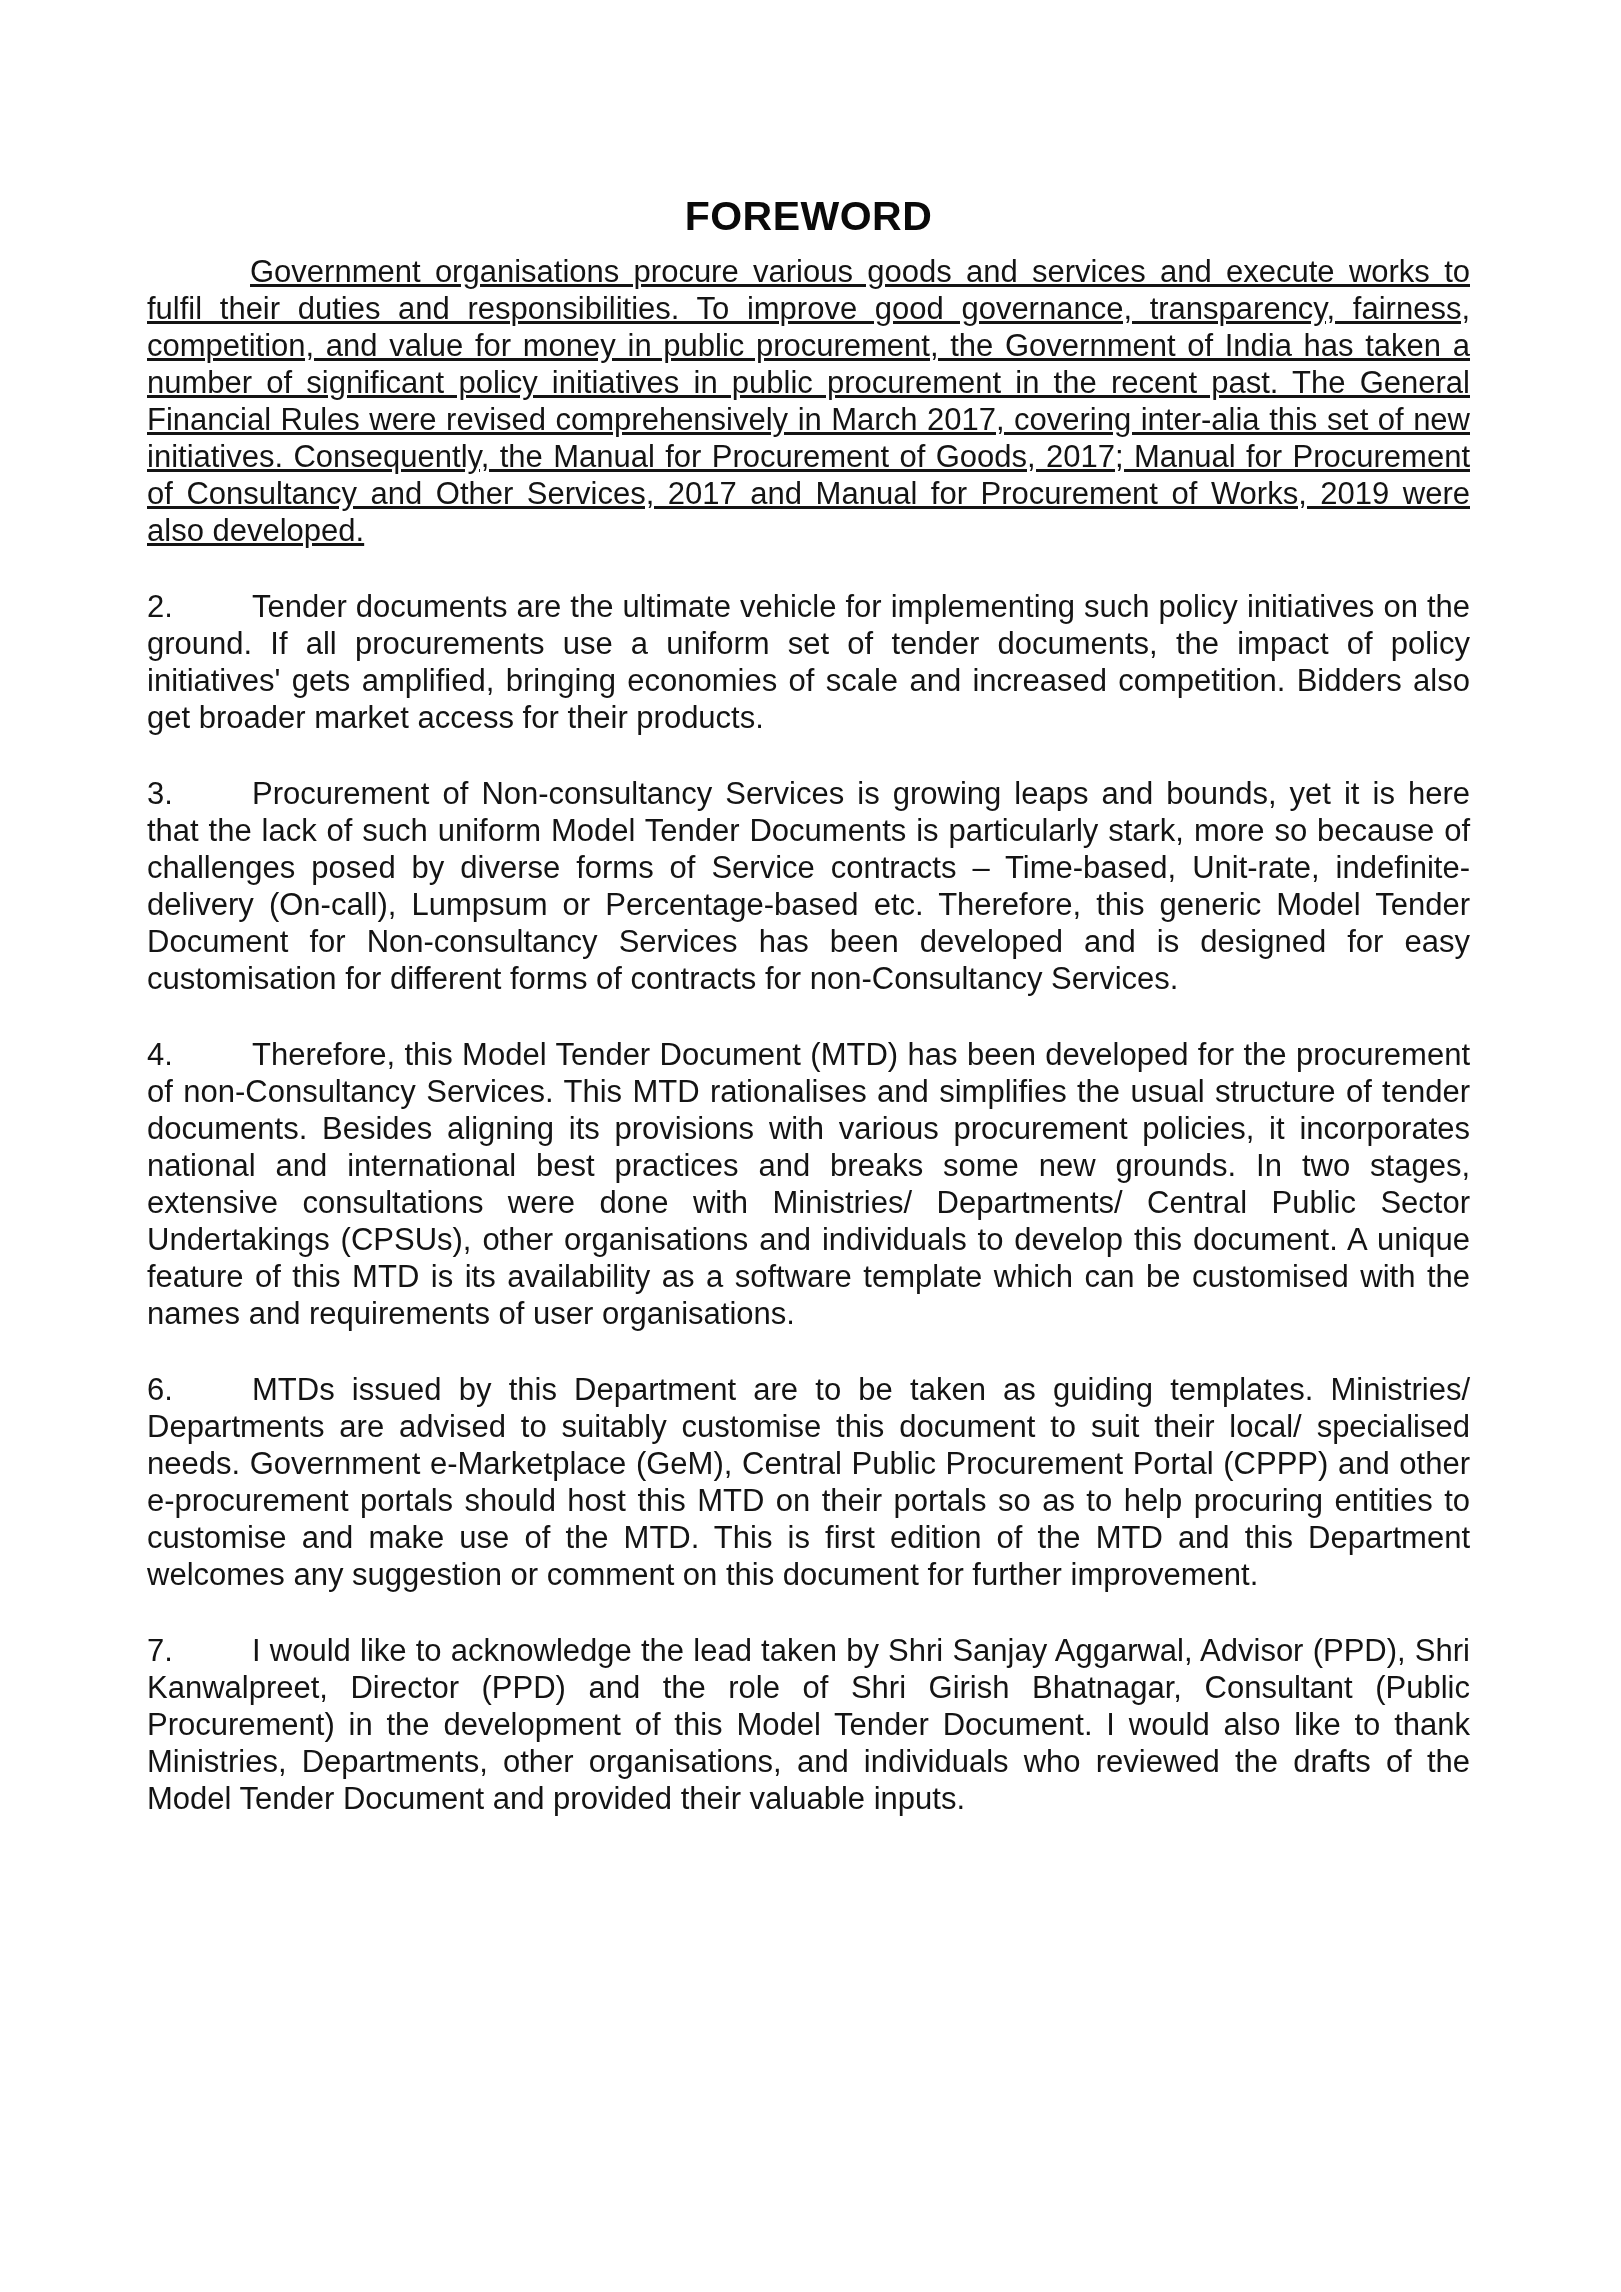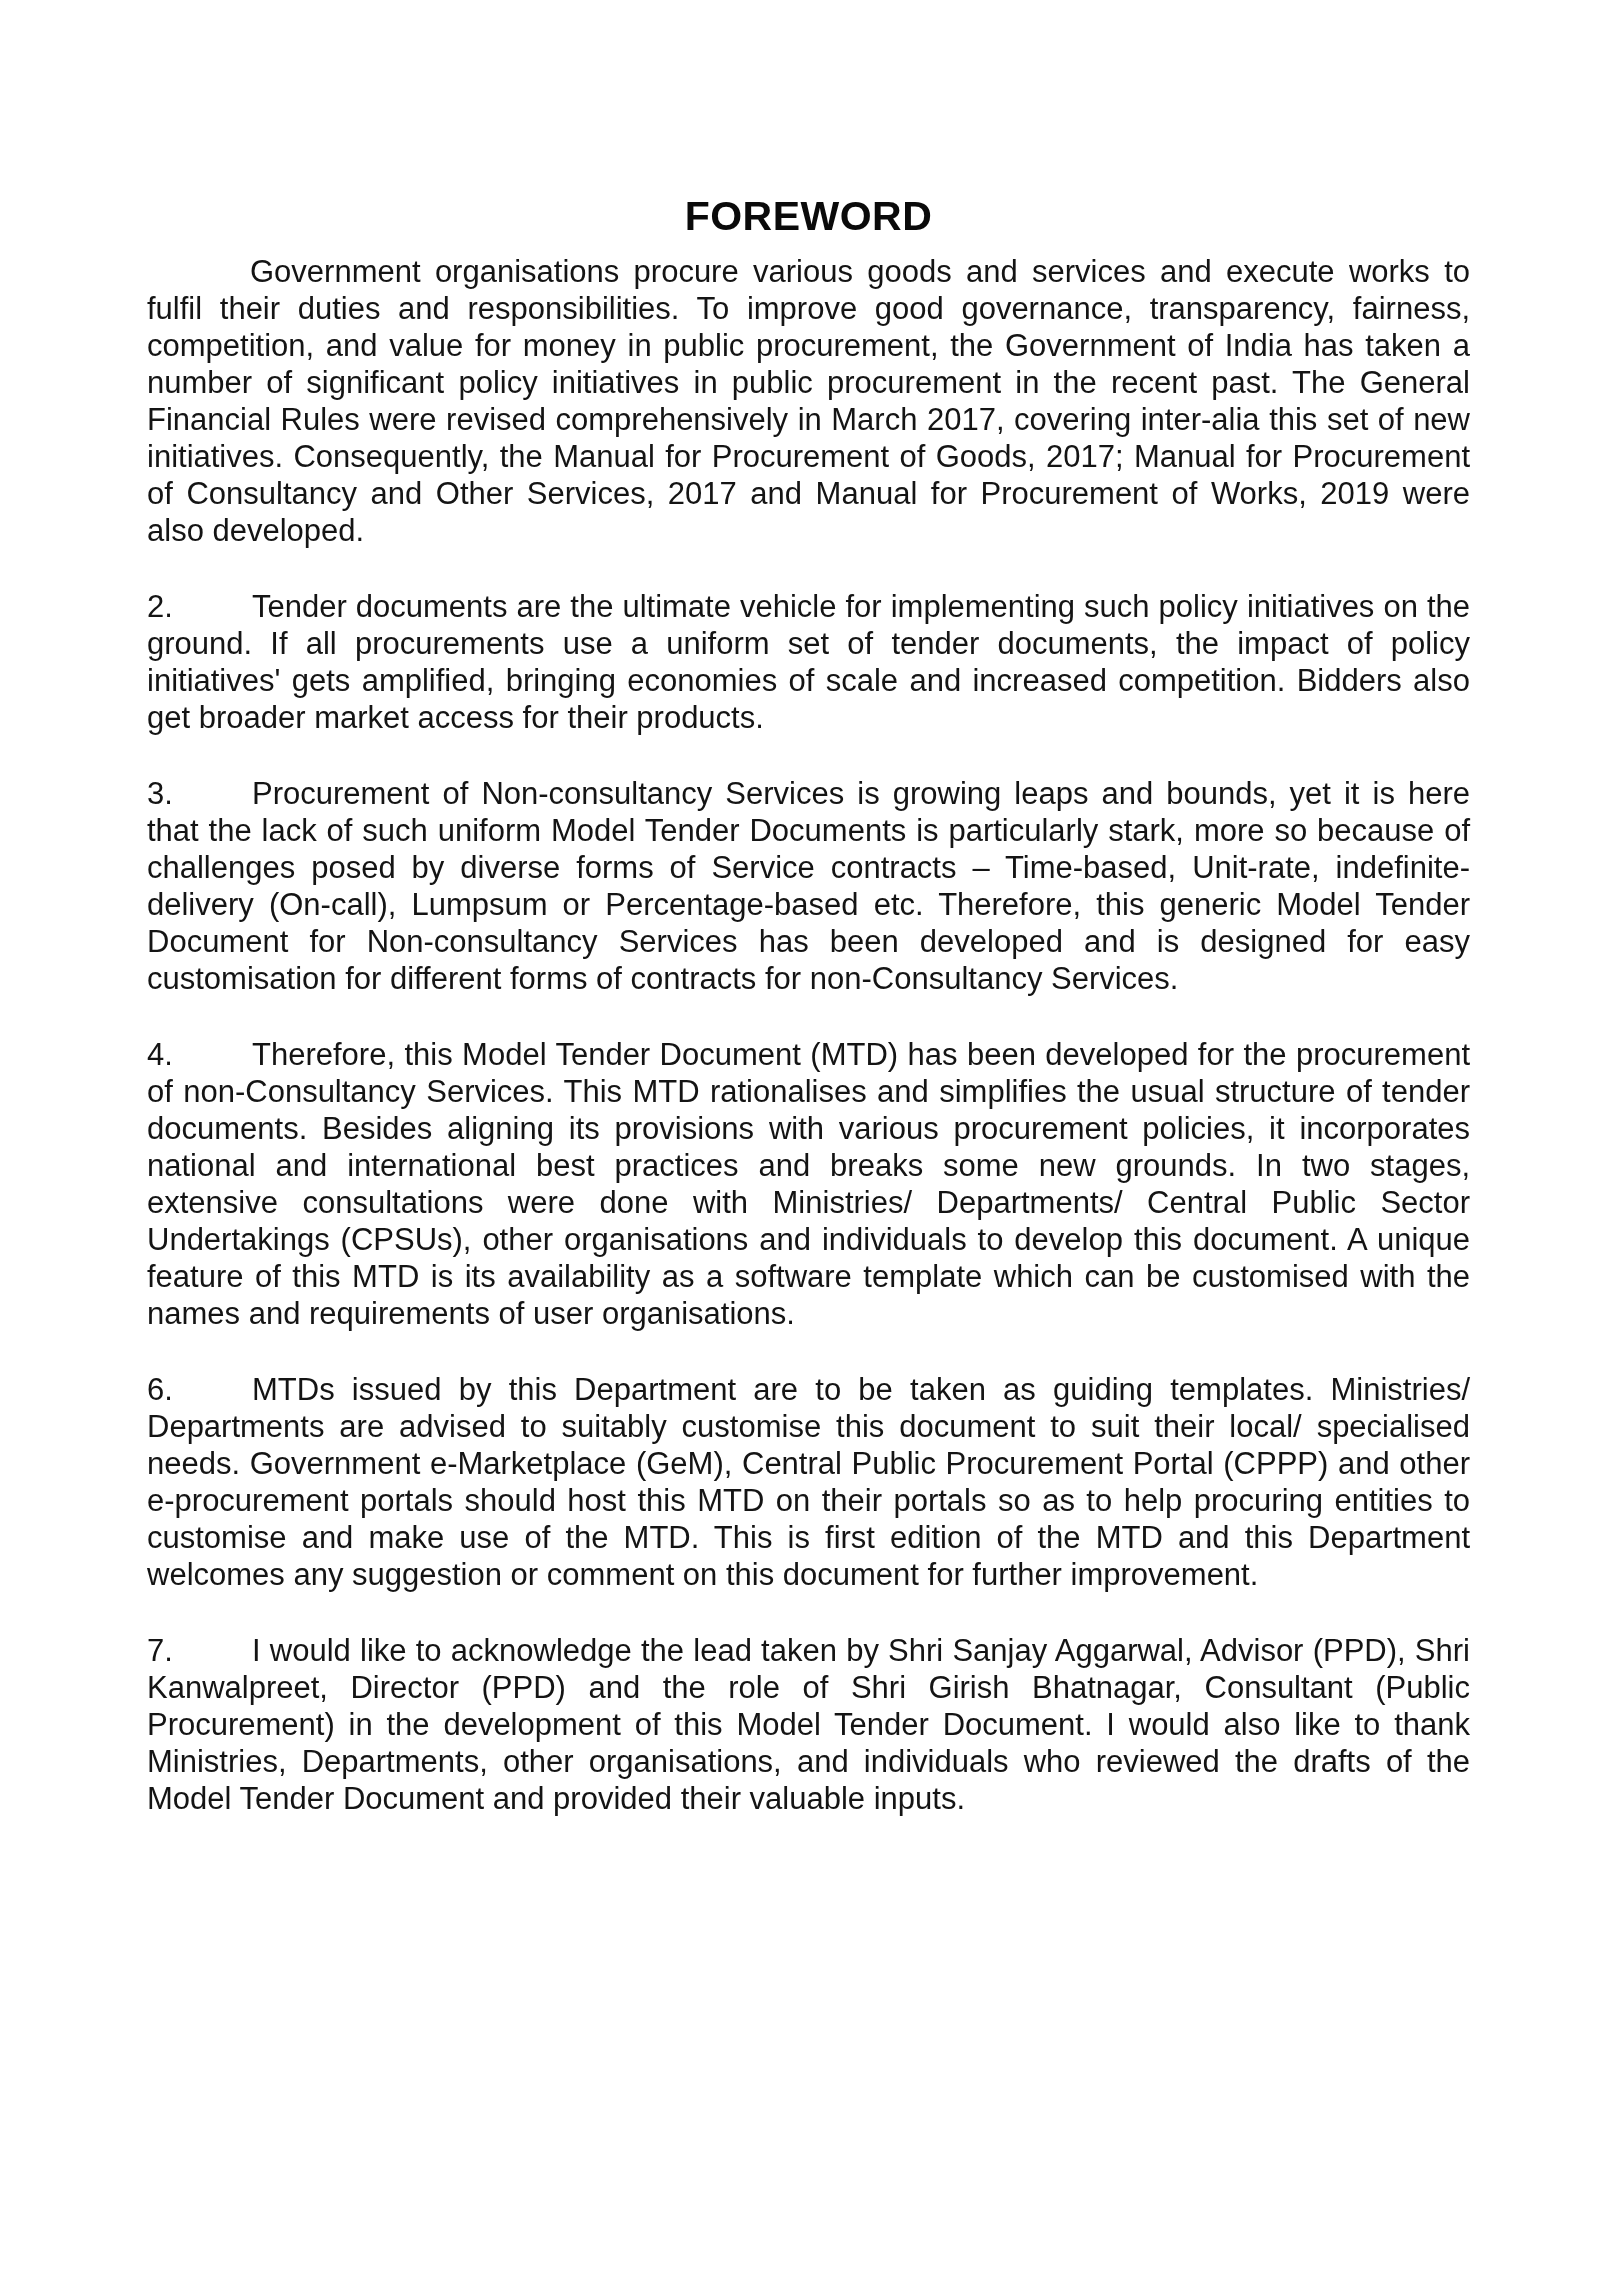--- a/index.html
+++ b/index.html
@@ -29,20 +29,21 @@
   }
   .para {
     font-size: 31px;
     line-height: 37px;
     text-align: justify;
     margin: 0 0 39px 0;
     color: #141414;
   }
   .para.first {
     text-indent: 103px;
+    text-decoration: underline;
   }
   .para-num {
     display: inline-block;
     width: 105px;
     text-indent: 0;
   }
 </style>
 </head>
 <body>
 

